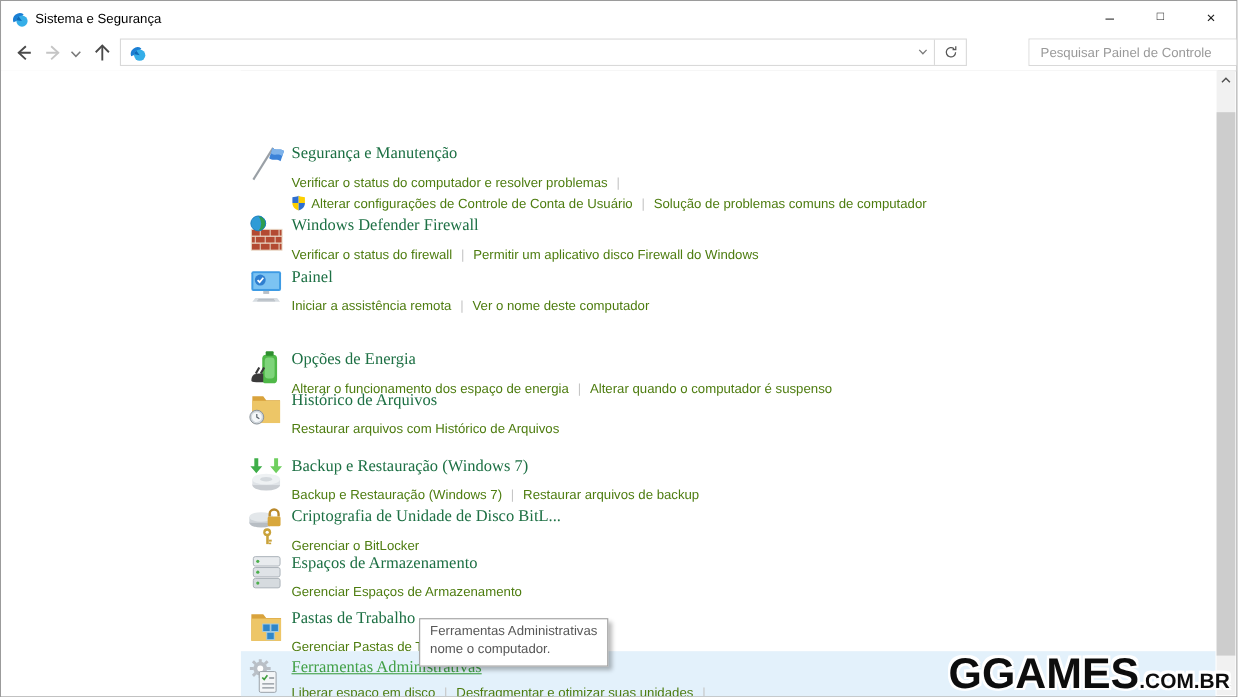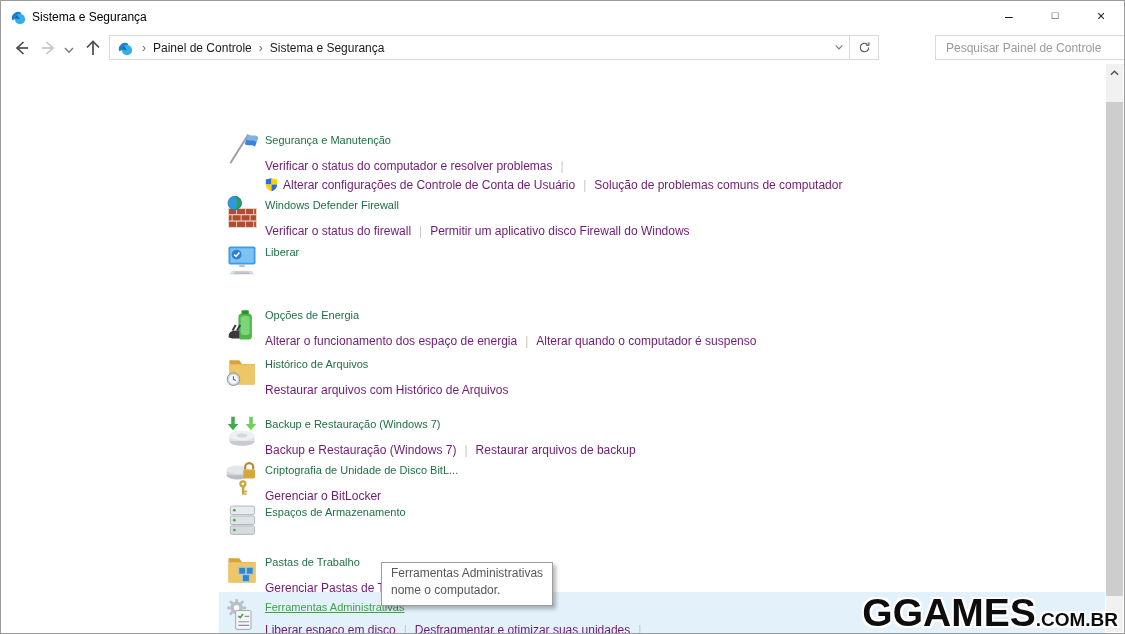--- a/index.html
+++ b/index.html
@@ -39,24 +39,24 @@
   .side-item.first{margin-bottom:11px;}
   .side-item.active{font-weight:bold;}
   .side-item .bullet{position:absolute;left:13px;top:0;color:#1b2a7b;}
   
   .content{position:absolute;top:63px;left:0;right:17px;bottom:0;background:#fff;}
   .section{position:absolute;left:218px;width:886px;display:flex;box-sizing:border-box;}
   .section.hl{background:#e3f1fb;padding-top:5px;height:68px;}
   .sec-icon{width:46px;flex:0 0 46px;padding-left:5px;box-sizing:border-box;}
   .sec-icon svg{width:36px;height:36px;}
   .sec-body{flex:1;}
-  .sec-title{font-size:11px;line-height:20px;color:#1d7044;margin-bottom:7px;cursor:pointer;white-space:nowrap;}
+  .sec-title{font-size:15px;line-height:20px;color:#1d7044;margin-bottom:7px;cursor:pointer;white-space:nowrap;font-family:Liberation Serif, serif;}
   .section.hl .sec-title{color:#41a046;text-decoration:underline;margin-bottom:4px;}
   .row{font-size:12px;line-height:19px;white-space:nowrap;}
-  .tasklink{color:#701a75;cursor:pointer;}
+  .tasklink{color:#4d7c0f;cursor:pointer;}
   .sep{color:#c6c6c6;margin:0 8px;}
   .shield{display:inline-block;width:13px;height:15px;vertical-align:-3px;margin-right:5px;}
   .shield svg{width:13px;height:15px;}
   
   .tooltip{position:absolute;left:380px;top:561px;width:max-content;background:#fff;border:1px solid #9e9e9e;
            box-shadow:3px 3px 4px rgba(0,0,0,.28);padding:2px 9px 6px;font-size:12px;line-height:17px;color:#575757;z-index:20;}
   
   .sb{position:absolute;top:63px;right:1px;width:17px;bottom:1px;background:#f1f1f1;z-index:5;}
   .sb-btn{position:absolute;left:0;width:17px;height:17px;display:flex;align-items:center;justify-content:center;}
   .sb-up{top:0;} .sb-down{bottom:0;}
@@ -104,21 +104,20 @@
     <span class="navbtn nav-up"><svg viewBox="0 0 20 20">
           <path d="M4 9.5 L10 3.5 L16 9.5" stroke="#4a4a4a" stroke-width="1.7" fill="none"></path>
           <path d="M10 3.5 V17" stroke="#4a4a4a" stroke-width="1.7"></path>
         </svg></span>
     <div class="addressbar">
       <span class="app-icon" style="margin:0 2px 0 2px;"><svg viewBox="0 0 16 16">
             <path d="M2.2 11.2 a6.2 6.2 0 0 1 9.3-7.2 l-4.2 5.2 z" fill="#1b7fd4"></path>
             <circle cx="10" cy="10.2" r="5.1" fill="#35aee8"></circle>
             <path d="M10 10.2 l-5-.9 a5.1 5.1 0 0 1 2-3.2 z" fill="#0f6ab8"></path>
           </svg></span>
-      <span id="crumbs"><span class="crumb-sep">›</span><span class="crumb">Painel de Controle</span><span class="crumb-sep">›</span><span class="crumb">Sistema e Segurança</span></span>
       <span class="addr-spacer"></span>
       <span class="addr-chev"><svg viewBox="0 0 12 12">
             <path d="M2 4 L6 8.2 L10 4" stroke="#7a7a7a" stroke-width="1.4" fill="none"></path>
           </svg></span>
       <span class="addr-refresh">
           <svg viewBox="0 0 16 16">
             <path d="M13.2 8 a5.2 5.2 0 1 1-1.7-3.85" stroke="#555" fill="none" stroke-width="1.4"></path>
             <path d="M13.4 1.4 v3.6 h-3.6" fill="none" stroke="#555" stroke-width="1.4"></path>
           </svg>
         </span>
@@ -187,24 +186,25 @@
         <div class="sec-icon"><svg viewBox="0 0 40 40">
             <rect x="5" y="5" width="30" height="20" rx="2" fill="#3e9be4"></rect>
             <rect x="7" y="7" width="26" height="16" fill="#7cc3f2"></rect>
             <circle cx="14" cy="14" r="5.5" fill="#2f7fd0"></circle>
             <path d="M11.3 14 l2.1 2.1 l3.7-4.4" stroke="#fff" stroke-width="1.7" fill="none"></path>
             <rect x="17" y="25" width="6" height="3" fill="#b9c0c7"></rect>
             <path d="M9 32 h22 l3 4 h-28 z" fill="#d7dde2"></path>
             <path d="M12 33.5 h16 M11 35 h18" stroke="#b3bac0" stroke-width="1"></path>
           </svg></div>
         <div class="sec-body">
-          <div class="sec-title" style="margin-left: 0px;">Liberar</div>
-        </div>
-      </div>
-      <div class="section" style="top: 241px; align-items: center;">
+          <div class="sec-title" style="margin-left: 0px;">Painel</div>
+          <div class="row"><span class="tasklink">Iniciar a assistência remota</span><span class="sep">|</span><span class="tasklink">Ver o nome deste computador</span></div>
+        </div>
+      </div>
+      <div class="section" style="top: 253px;">
         <div class="sec-icon"><svg viewBox="0 0 40 40">
             <rect x="16" y="6" width="15" height="29" rx="4" fill="#4fb848"></rect>
             <rect x="19.5" y="2.5" width="8" height="4.5" rx="1" fill="#2e8f2e"></rect>
             <rect x="18.5" y="9" width="10" height="21" rx="3.5" fill="#7ed47a"></rect>
             <path d="M5 32 q0-7 8-7 h4 v9 h-4 q-8 0-8-2z" fill="#3a3a3a"></path>
             <path d="M9.5 25 l3.5-6 M14.5 25 l3.5-6" stroke="#3a3a3a" stroke-width="2.2"></path>
           </svg></div>
         <div class="sec-body">
           <div class="sec-title" style="margin-left: 0px;">Opções de Energia</div>
           <div class="row"><span class="tasklink">Alterar o funcionamento dos espaço de energia</span><span class="sep">|</span><span class="tasklink">Alterar quando o computador é suspenso</span></div>
@@ -259,20 +259,21 @@
         <div class="sec-icon"><svg viewBox="0 0 40 40">
             <rect x="7" y="4.5" width="27" height="9.5" rx="2" fill="#e8ebee" stroke="#aab1b8"></rect>
             <circle cx="11.5" cy="9.2" r="1.6" fill="#4db04d"></circle>
             <rect x="7" y="15.5" width="27" height="9.5" rx="2" fill="#dfe3e7" stroke="#aab1b8"></rect>
             <circle cx="11.5" cy="20.2" r="1.6" fill="#4db04d"></circle>
             <rect x="7" y="26.5" width="27" height="9.5" rx="2" fill="#d6dbdf" stroke="#aab1b8"></rect>
             <circle cx="11.5" cy="31.2" r="1.6" fill="#4db04d"></circle>
           </svg></div>
         <div class="sec-body">
           <div class="sec-title" style="margin-left: 0px;">Espaços de Armazenamento</div>
+          <div class="row"><span class="tasklink">Gerenciar Espaços de Armazenamento</span></div>
         </div>
       </div>
       <div class="section" style="top: 488px;">
         <div class="sec-icon"><svg viewBox="0 0 40 40">
             <path d="M5 7 h12 l3 4 h15 v23 h-30 z" fill="#d9a33c"></path>
             <rect x="5" y="11.5" width="30" height="22.5" fill="#edc667"></rect>
             <g fill="#2f86c8" stroke="#9ecdec" stroke-width="0.9">
               <rect x="16.5" y="17" width="7.5" height="7.5"></rect>
               <rect x="24.8" y="17" width="7.5" height="7.5"></rect>
               <rect x="20.6" y="25.3" width="7.5" height="7.5"></rect>

